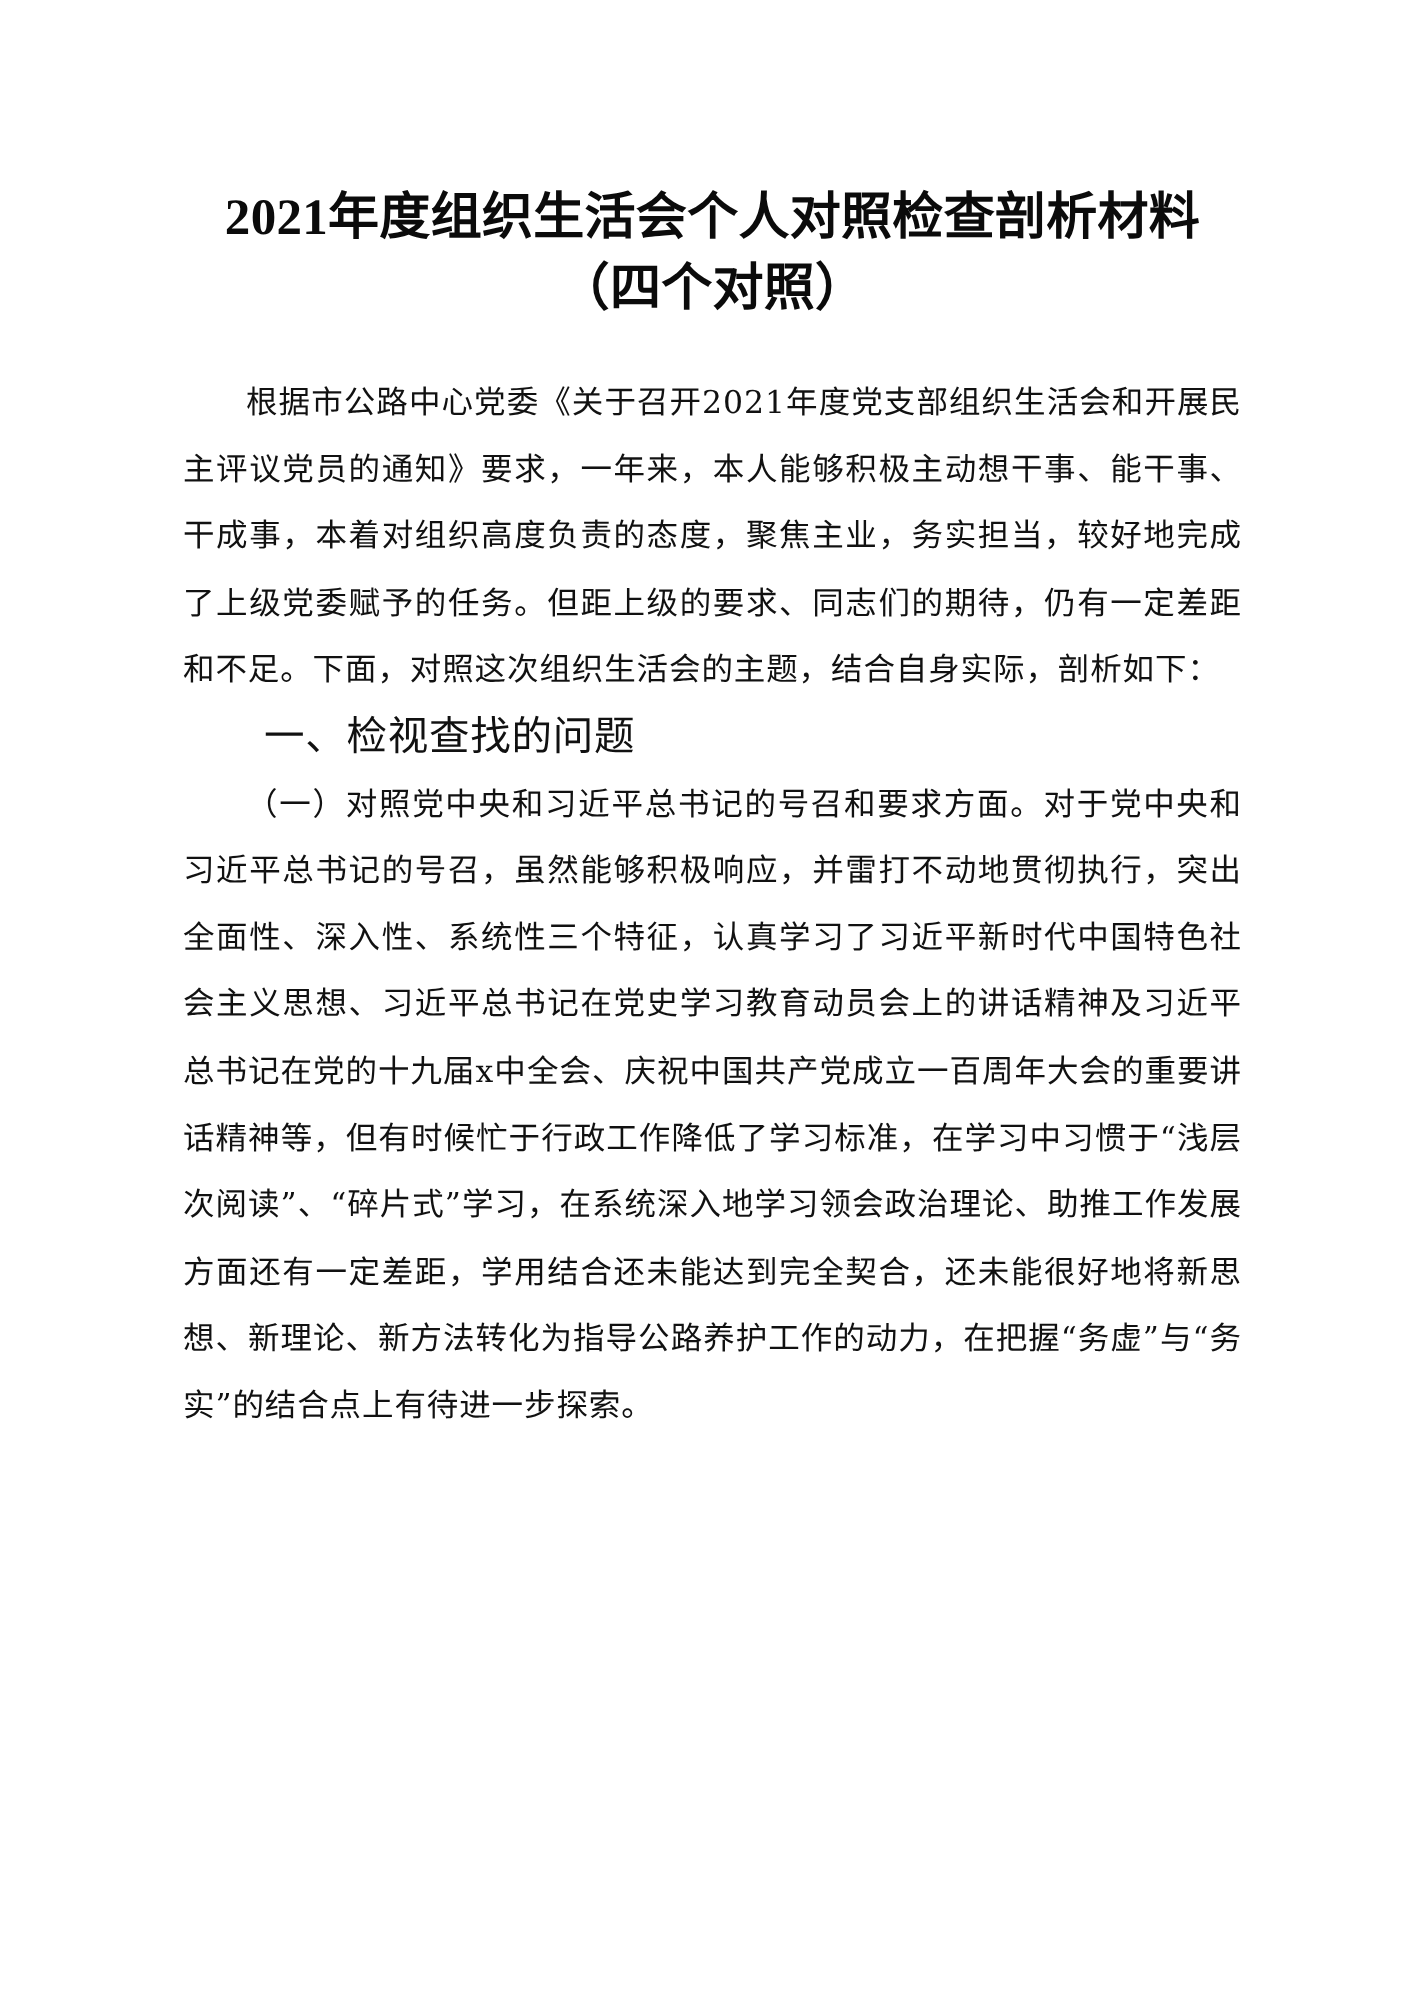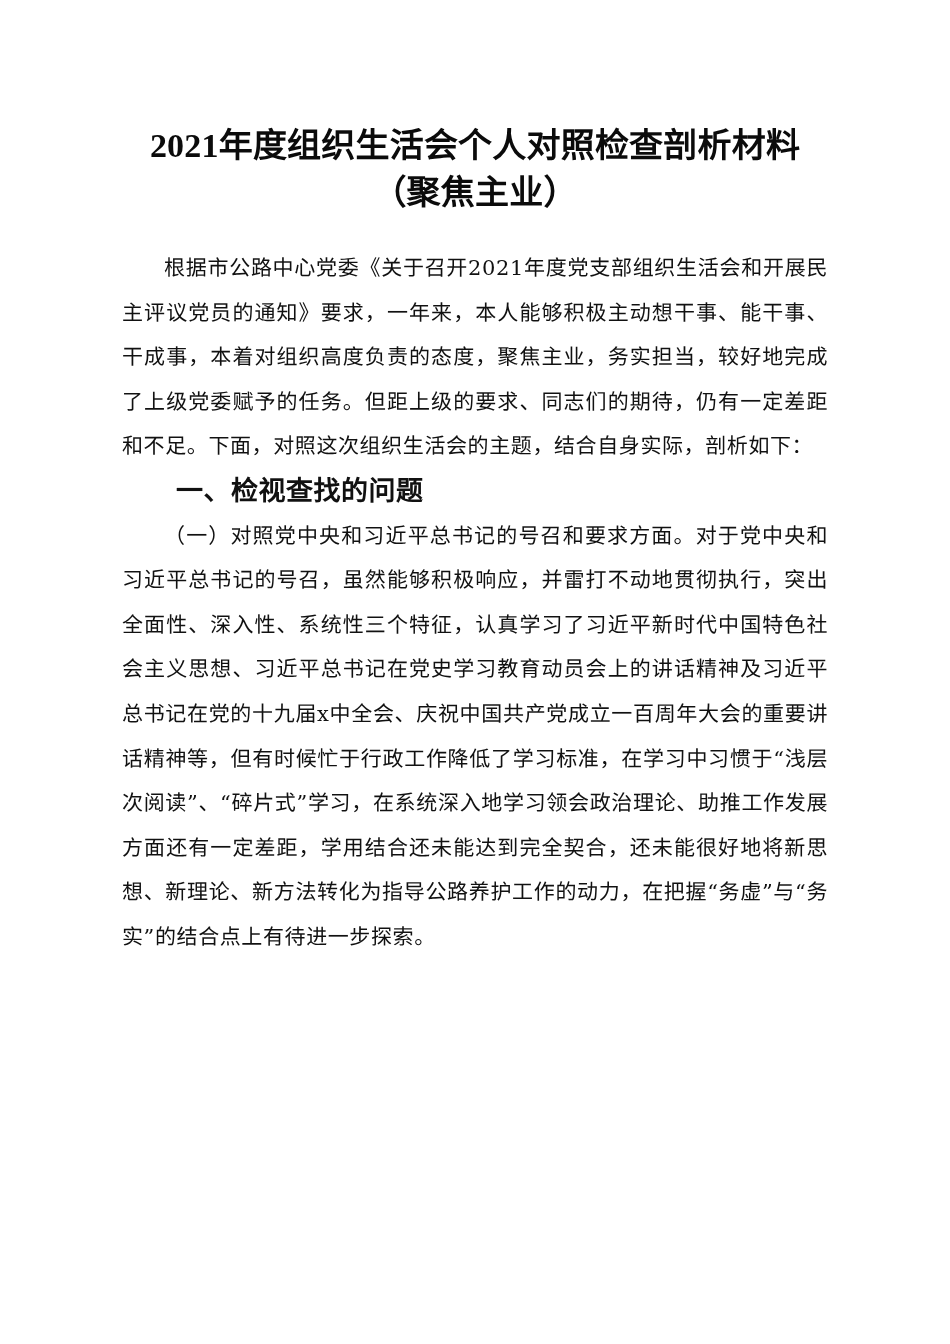--- a/index.html
+++ b/index.html
@@ -65,21 +65,21 @@
   }
 
   .para-gap-top {
     margin-top: 30px;
   }
 
   
   .section-heading {
     margin: 0;
     font-family: "Liberation Sans", "DejaVu Sans", sans-serif;
-    font-weight: 700;
+    font-weight: 400;
     font-size: 27px;
     line-height: 44.6px;
     text-indent: 2em;
     letter-spacing: 0.5px;
     color: #111111;
     text-align: left;
   }
 
   
   .subsection-para {
@@ -87,21 +87,21 @@
   }
 </style>
 </head>
 <body>
 
 <div class="page">
   <div class="content">
 
     <h1 class="doc-title">
       <span class="line">2021年度组织生活会个人对照检查剖析材料</span>
-      <span class="line">（聚焦主业）</span>
+      <span class="line">（四个对照）</span>
     </h1>
 
     <p class="body-para para-gap-top">根据市公路中心党委《关于召开2021年度党支部组织生活会和开展民主评议党员的通知》要求，一年来，本人能够积极主动想干事、能干事、干成事，本着对组织高度负责的态度，聚焦主业，务实担当，较好地完成了上级党委赋予的任务。但距上级的要求、同志们的期待，仍有一定差距和不足。下面，对照这次组织生活会的主题，结合自身实际，剖析如下：</p>
 
     <p class="section-heading">一、检视查找的问题</p>
 
     <p class="body-para subsection-para">（一）对照党中央和习近平总书记的号召和要求方面。对于党中央和习近平总书记的号召，虽然能够积极响应，并雷打不动地贯彻执行，突出全面性、深入性、系统性三个特征，认真学习了习近平新时代中国特色社会主义思想、习近平总书记在党史学习教育动员会上的讲话精神及习近平总书记在党的十九届x中全会、庆祝中国共产党成立一百周年大会的重要讲话精神等，但有时候忙于行政工作降低了学习标准，在学习中习惯于“浅层次阅读”、“碎片式”学习，在系统深入地学习领会政治理论、助推工作发展方面还有一定差距，学用结合还未能达到完全契合，还未能很好地将新思想、新理论、新方法转化为指导公路养护工作的动力，在把握“务虚”与“务实”的结合点上有待进一步探索。</p>
 
   </div>
 </div>

